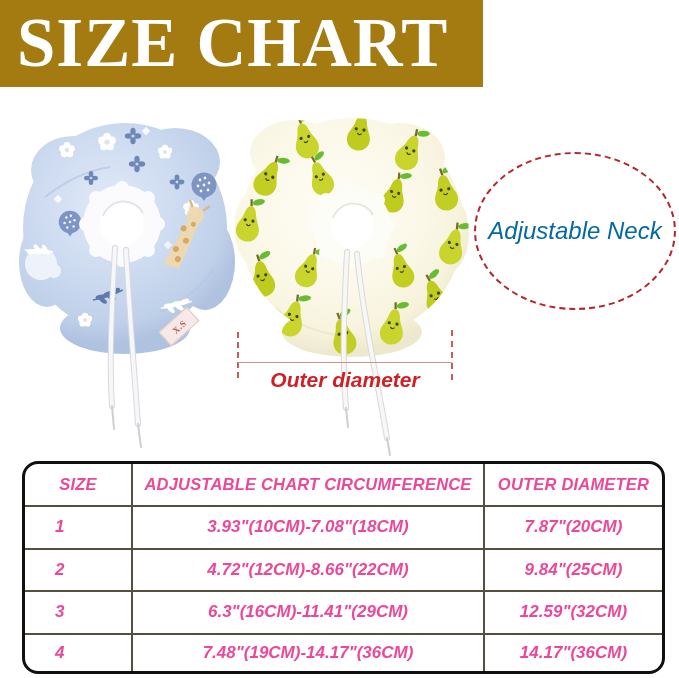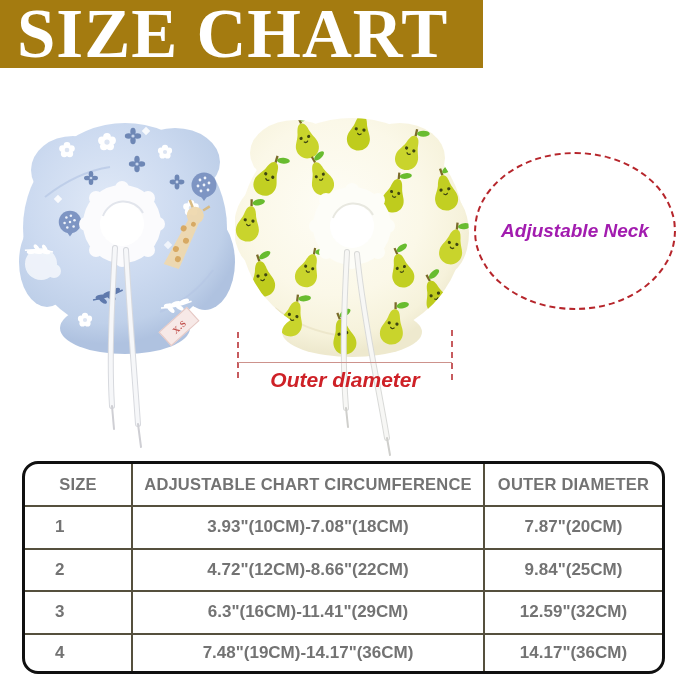--- a/index.html
+++ b/index.html
@@ -1,48 +1,48 @@
 <!DOCTYPE html>
 <html><head>
 <meta charset="utf-8">
 <style>
   html,body{margin:0;padding:0;background:#ffffff;}
   .canvas{position:relative;width:679px;height:678px;background:#ffffff;overflow:hidden;
           font-family:"Liberation Sans",sans-serif;}
   
-  .banner{position:absolute;left:0;top:0;width:483px;height:68px;background:#A47B10;
+  .banner{position:absolute;left:0;top:0;width:483px;height:87px;background:#A47B10;
           display:flex;align-items:center;}
   .banner .title{font-family:"Liberation Serif",serif;font-weight:700;font-size:69px;
           color:#ffffff;letter-spacing:1px;padding-left:17px;white-space:nowrap;line-height:87px;}
   
   .pillow-left{position:absolute;left:15px;top:112px;}
   .pillow-right{position:absolute;left:235px;top:108px;}
   .tag{position:absolute;left:160px;top:317px;width:36px;height:17px;background:#F7E9E7;
        border:1px solid #E5C8C4;transform:rotate(-42deg);display:flex;align-items:center;
        justify-content:center;font-family:"Liberation Serif",serif;font-size:9px;font-weight:700;
        color:#C2524E;letter-spacing:.5px;}
   
   .oval{position:absolute;left:474px;top:152px;width:202px;height:158px;border:2px dashed #B6252B;
         border-radius:50%;display:flex;flex-direction:column;align-items:center;justify-content:center;
         box-sizing:border-box;}
-  .oval .line{font-weight:700;font-style:italic;font-size:19px;color:#a21caf;line-height:1.3;}
+  .oval .line{font-weight:400;font-style:italic;font-size:24px;color:#0369a1;line-height:1.3;}
   
   .meas-h{position:absolute;left:238px;top:362px;width:214px;height:0;border-top:1.5px solid #CD928C;}
   .meas-tick{position:absolute;width:0;border-left:2px dashed #C75B5E;}
   .meas-tick.l{left:237px;top:332px;height:46px;}
   .meas-tick.r{left:451px;top:330px;height:50px;}
   .od-label{position:absolute;left:238px;top:368px;width:214px;text-align:center;
         font-weight:700;font-style:italic;font-size:21px;color:#CE2127;}
   
   .size-table{position:absolute;left:22px;top:461px;width:643px;height:213px;box-sizing:border-box;
         border:3.5px solid #101010;border-radius:16px;background:#ffffff;display:grid;
         grid-template-columns:108px 352px 1fr;grid-template-rows:43px 42.5px 42.5px 42.5px 1fr;
         overflow:hidden;}
   .cell{display:flex;align-items:center;justify-content:center;border-right:2px solid #55503E;
-        border-bottom:2px solid #55503E;color:#737373;font-weight:700;}
+        border-bottom:2px solid #55503E;color:#ec4899;font-weight:700;font-style:italic;}
   .cell.lastcol{border-right:none;}
   .cell.lastrow{border-bottom:none;}
   .cell.hdr{font-size:16.5px;letter-spacing:.2px;}
   .cell.val{font-size:17px;}
   .cell.num{justify-content:flex-start;padding-left:30px;}
 </style>
 </head>
 <body>
 
 <div class="canvas">

